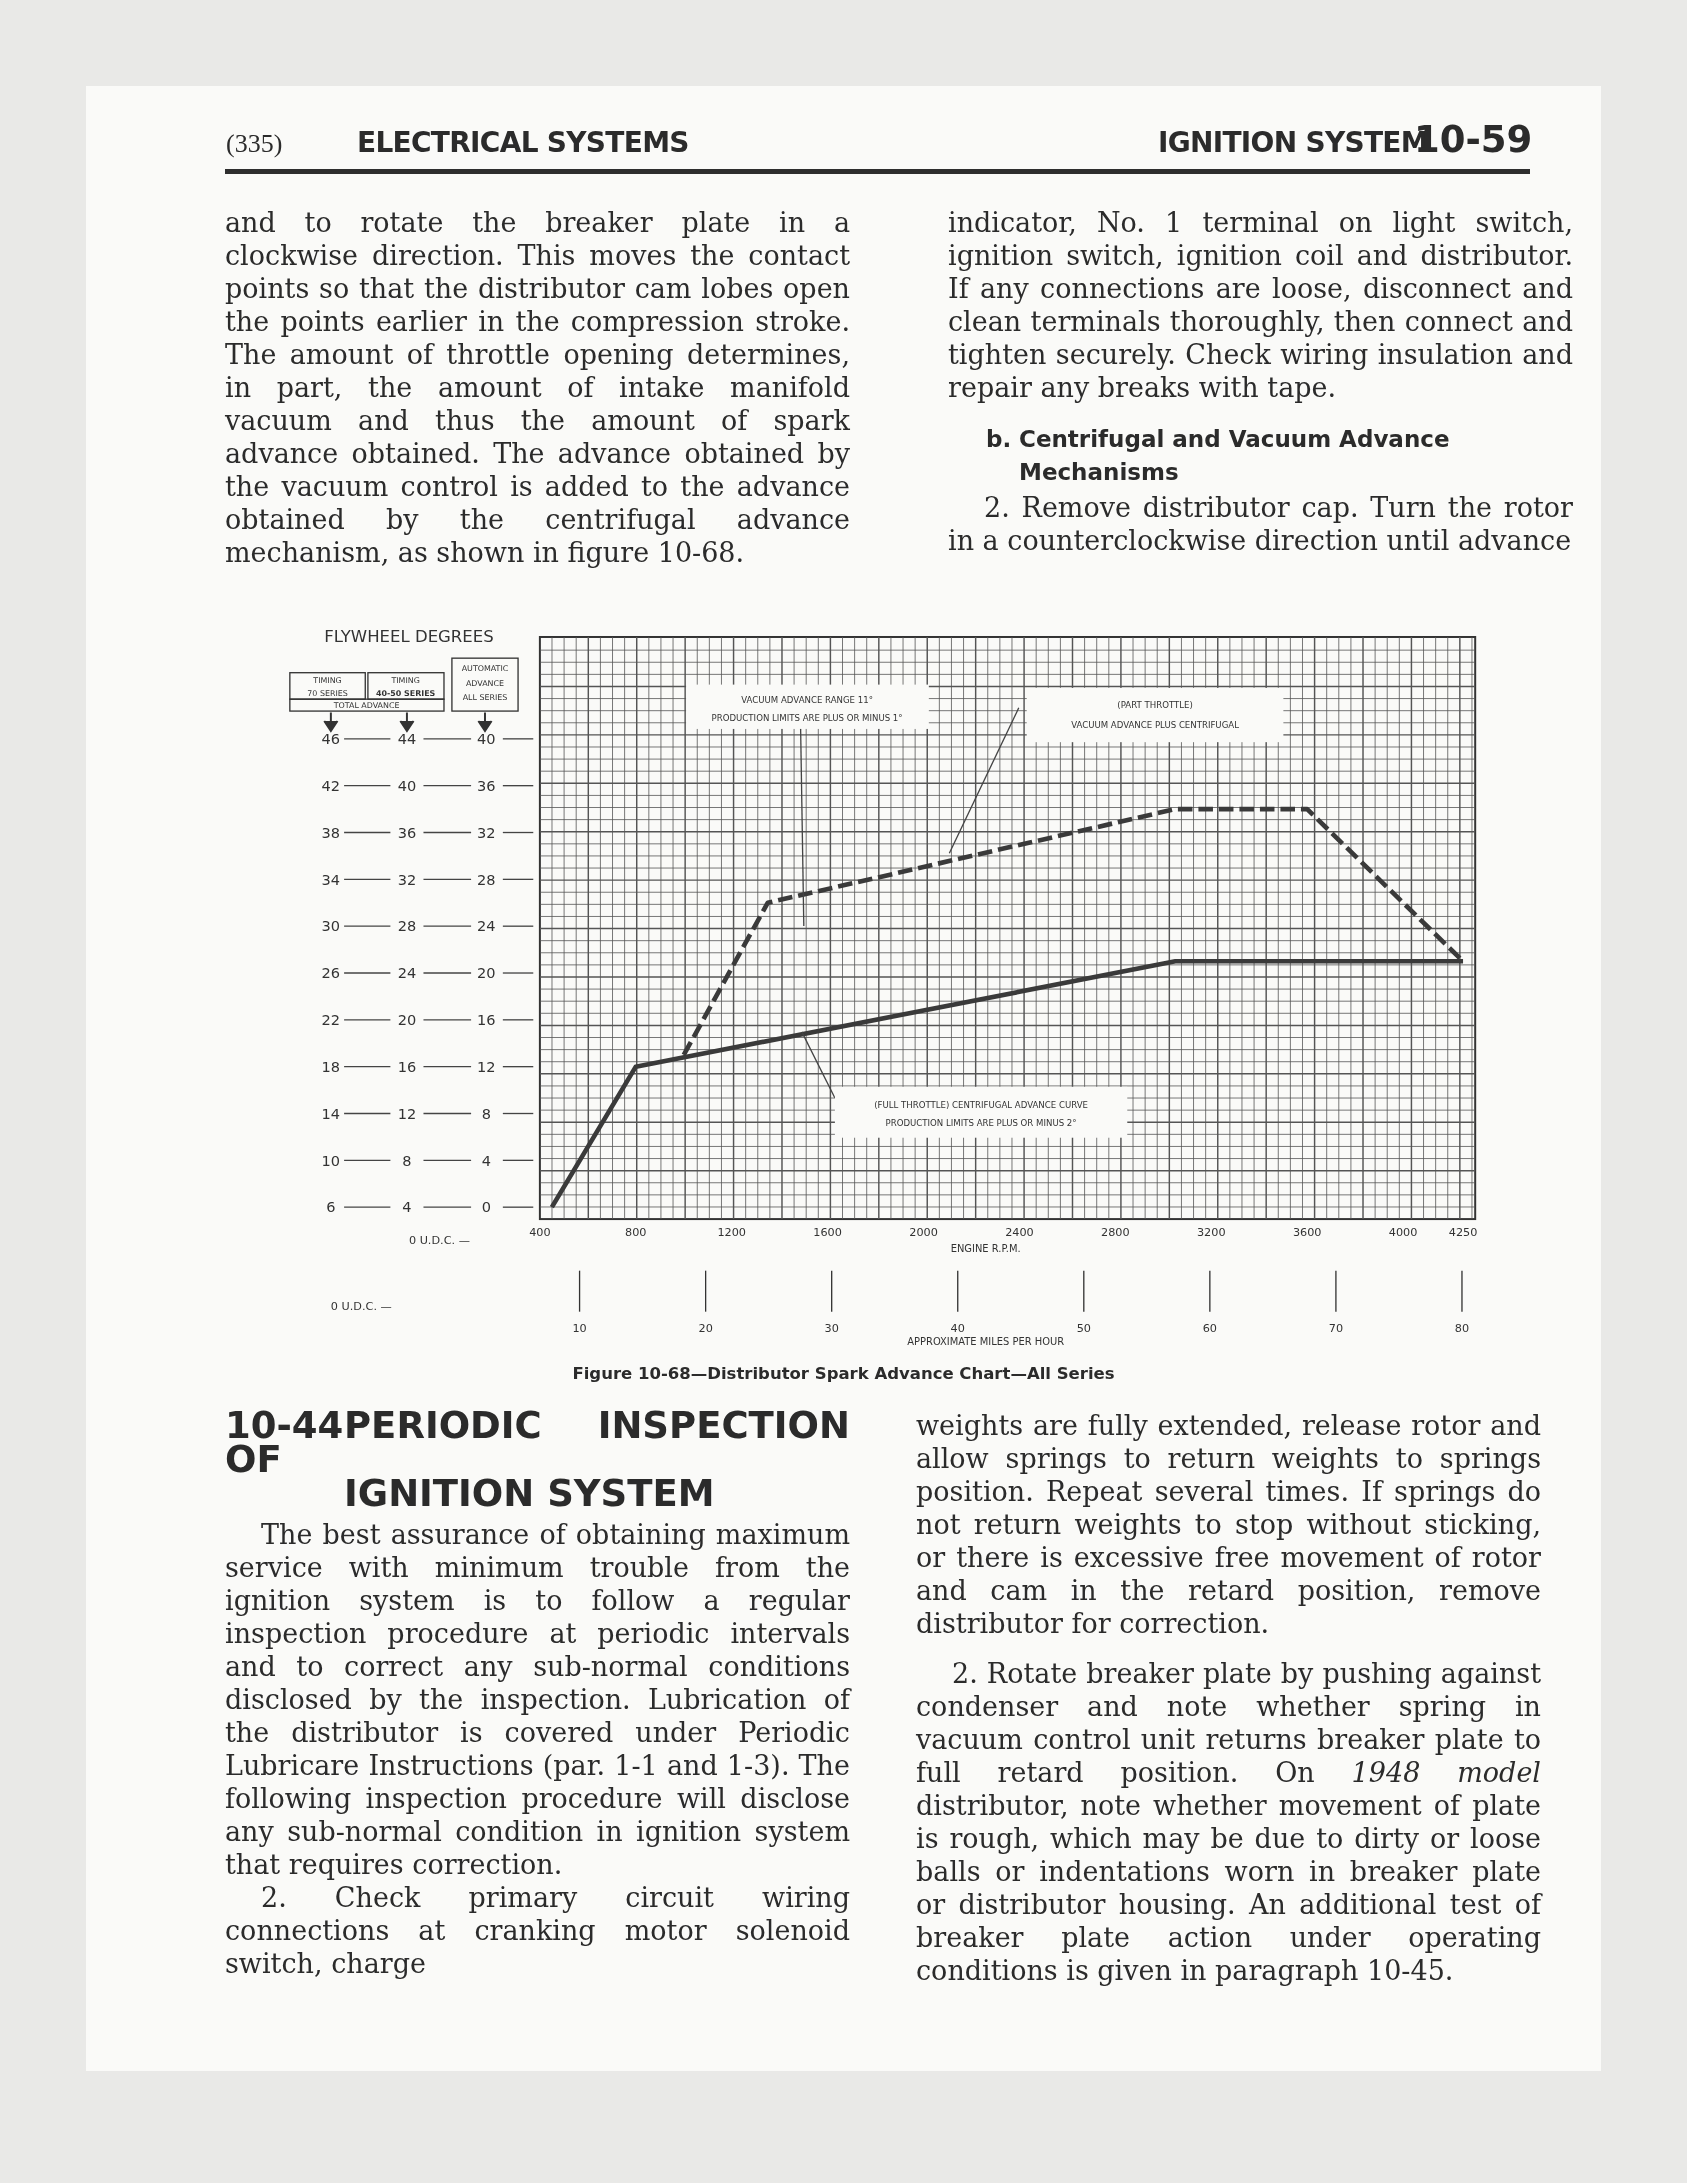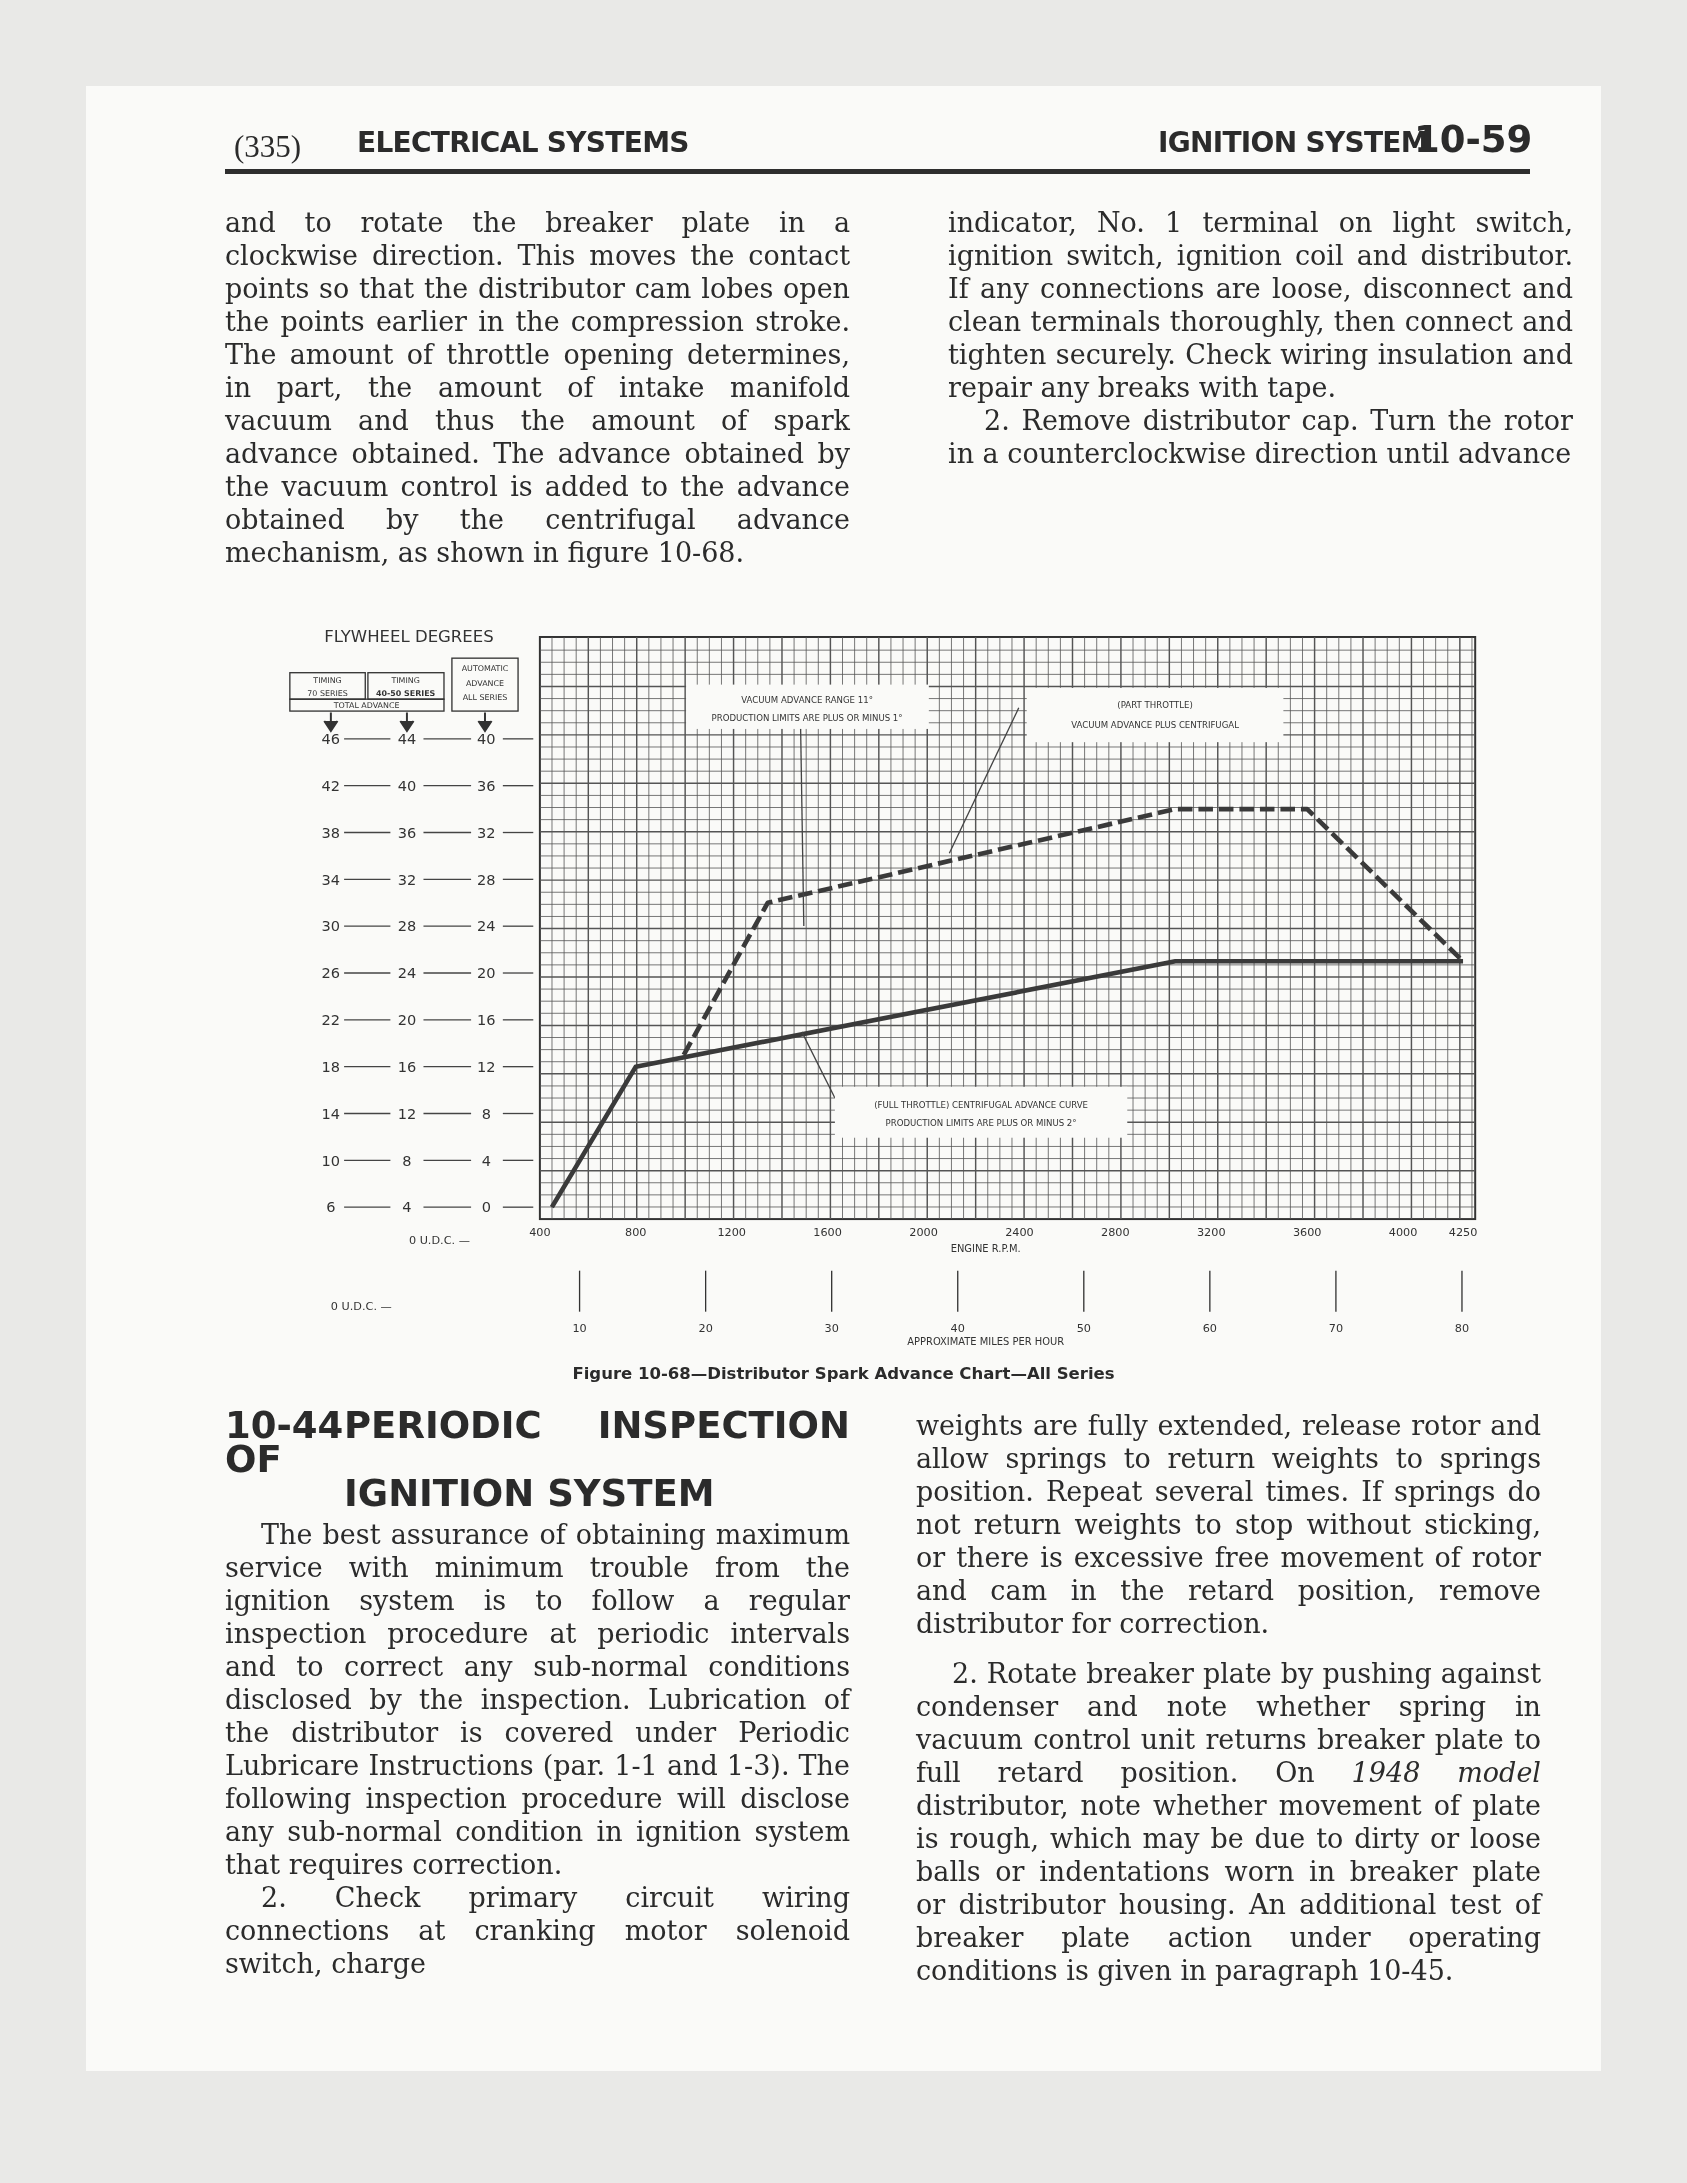--- a/index.html
+++ b/index.html
@@ -1,20 +1,20 @@
 <!DOCTYPE html>
 <html style="font-size:10.6px"><head>
 <meta charset="utf-8">
 <style>
   html, body { margin:0; padding:0; }
   body { width:1687px; height:2183px; background:#e9e9e7; position:relative; overflow:hidden;
          font-family:"DejaVu Serif", serif; color:#2b2b2b; }
   .page { position:absolute; left:86px; top:86px; width:1515px; height:1985px; background:#fafaf8; }
   .hdr { position:absolute; top:126px; font-family:"DejaVu Sans", sans-serif; font-weight:bold; }
-  .hdr-left-num { left:234px; font-family:"Liberation Serif", serif; font-weight:normal; font-size:31px; top:129px; }
+  .hdr-left-num { left:226px; font-family:"Liberation Serif", serif; font-weight:normal; font-size:26px; top:129px; }
   .hdr-left-title { left:357px; font-size:28px; letter-spacing:-0.7px; }
   .hdr-right-title { left:1158px; font-size:28px; letter-spacing:-0.7px; }
   .hdr-right-num { left:1414px; font-size:37px; top:118px; }
   .hdr-rule { position:absolute; left:225px; top:169px; width:1305px; height:4.6px; background:#2e2e2e; }
   .col { position:absolute; width:625px; font-size:27px; line-height:33px; text-align:justify; }
   .col p { margin:0; text-indent:0; }
   .col p.ind { text-indent:36px; }
   .sub { font-family:"DejaVu Sans", sans-serif; font-weight:bold; font-size:23px; line-height:33px; margin:18.5px 0 2.6px 38px !important; }
   .sub .lead { display:inline-block; width:33px; }
   .sub .cont { display:block; padding-left:33px; }
@@ -37,20 +37,24 @@
 <div class="hdr hdr-right-title">IGNITION SYSTEM</div>
 <div class="hdr hdr-right-num">10-59</div>
 <div class="hdr-rule"></div>
 
 <div class="col" style="left:225px; top:206px;">
   <p>and to rotate the breaker plate in a clockwise direction. This moves the contact points so that the distributor cam lobes open the points earlier in the compression stroke. The amount of throttle opening determines, in part, the amount of intake manifold vacuum and thus the amount of spark advance obtained. The advance obtained by the vacuum control is added to the advance obtained by the centrifugal advance mechanism, as shown in figure 10-68.</p>
 </div>
 
 <div class="col" style="left:948px; top:206px;">
   <p>indicator, No. 1 terminal on light switch, ignition switch, ignition coil and distributor. If any connections are loose, disconnect and clean terminals thoroughly, then connect and tighten securely. Check wiring insulation and repair any breaks with tape.</p>
+  <p class="sub">
+    <span class="lead">b.</span><span>Centrifugal and Vacuum Advance</span>
+    <span class="cont">Mechanisms</span>
+  </p>
   <p class="ind">2. Remove distributor cap. Turn the rotor in a counterclockwise direction until advance</p>
 </div>
 
 <svg class="chart-svg" id="chart" width="1687" height="1356" viewBox="0 0 2550 2050">
   <g id="grid">
       <rect x="816" y="963" width="1414" height="880" fill="none" stroke="#333" stroke-width="3"></rect>
       <line x1="834.3" y1="963" x2="834.3" y2="1843" stroke="#555" stroke-width="1.2"></line>
       <line x1="852.5999999999999" y1="963" x2="852.5999999999999" y2="1843" stroke="#555" stroke-width="1.2"></line>
       <line x1="870.8999999999999" y1="963" x2="870.8999999999999" y2="1843" stroke="#555" stroke-width="1.2"></line>
       <line x1="889.1999999999998" y1="963" x2="889.1999999999998" y2="1843" stroke="#555" stroke-width="2.2"></line>

